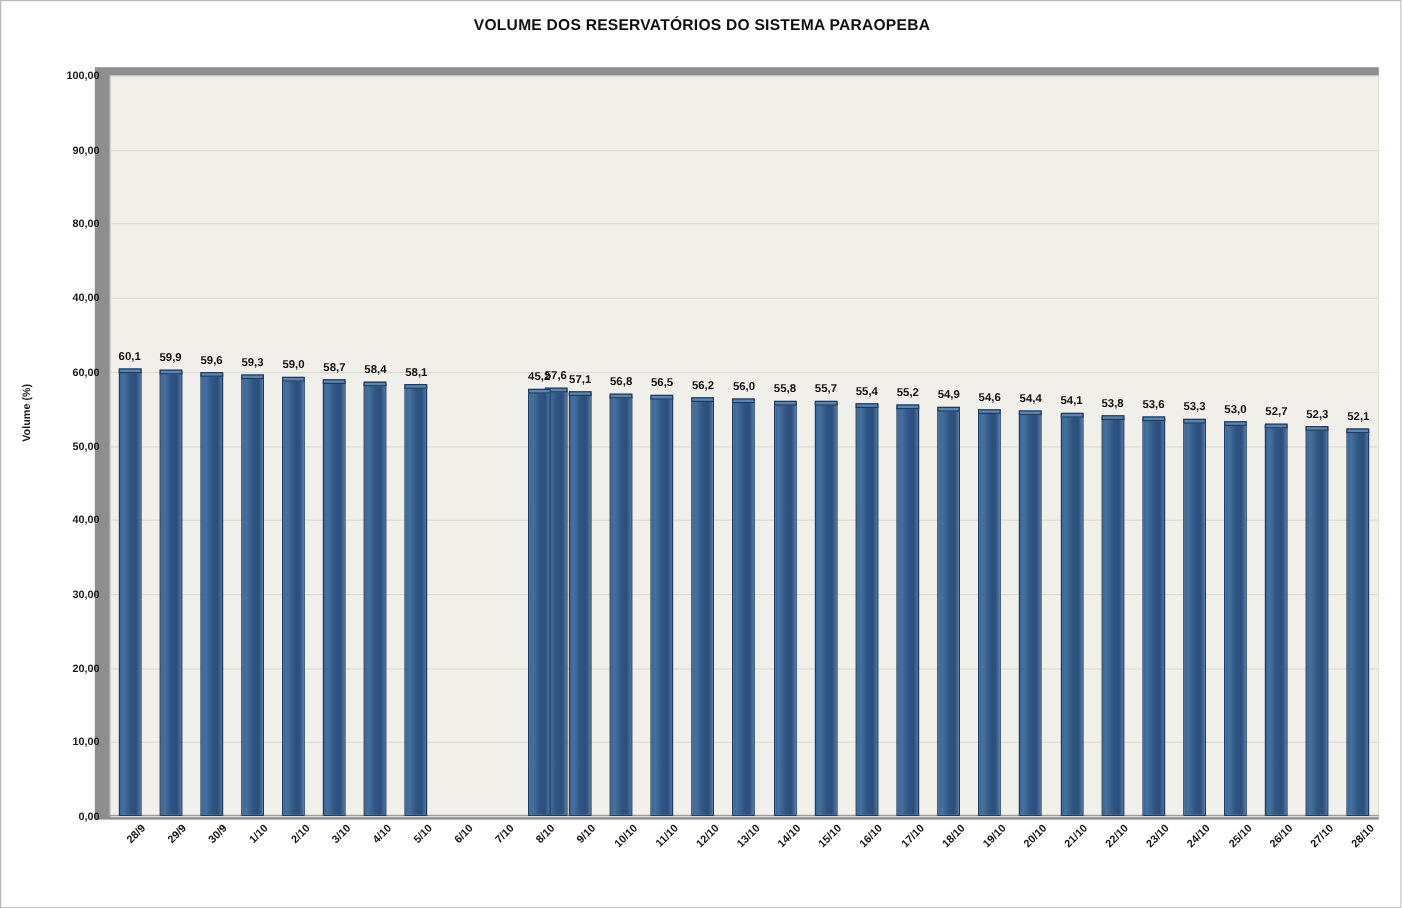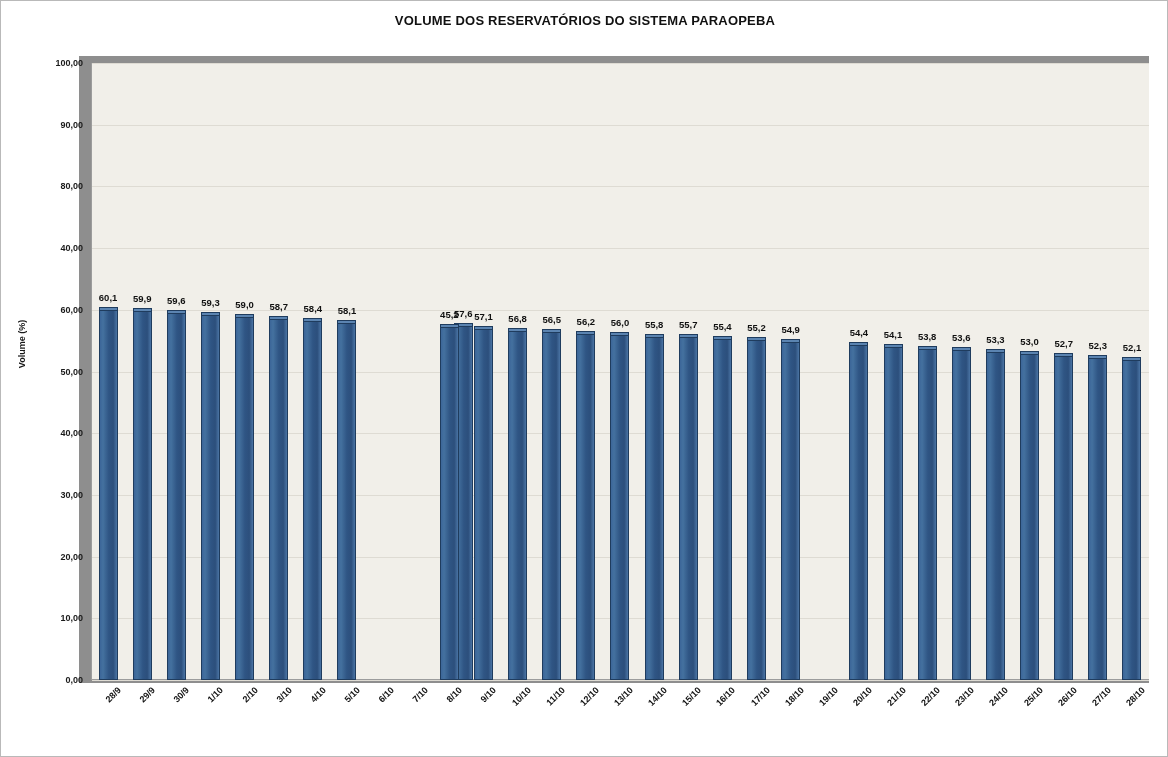--- a/index.html
+++ b/index.html
@@ -286,20 +286,25 @@
       </div>
       <div class="bar-slot" style="left: 648.452px; width: 34.129px;">
         <div class="bar" title="17/10 — 55,2" style="height: 340.584px; left: 7.56452px; width: 19px;"></div>
         <div class="bar-top" style="bottom: 338.584px; left: 7.56452px; width: 19px;"></div>
         <div class="bar-label" style="bottom: 346.584px;">55,2</div>
       </div>
       <div class="bar-slot" style="left: 682.581px; width: 34.129px;">
         <div class="bar" title="18/10 — 54,9" style="height: 338.733px; left: 7.56452px; width: 19px;"></div>
         <div class="bar-top" style="bottom: 336.733px; left: 7.56452px; width: 19px;"></div>
         <div class="bar-label" style="bottom: 344.733px;">54,9</div>
+      </div>
+      <div class="bar-slot" style="left: 716.71px; width: 34.129px;">
+        <div class="bar" title="19/10 — 54,6" style="height: 336.882px; left: 7.56452px; width: 19px;"></div>
+        <div class="bar-top" style="bottom: 334.882px; left: 7.56452px; width: 19px;"></div>
+        <div class="bar-label" style="bottom: 342.882px;">54,6</div>
       </div>
       <div class="bar-slot" style="left: 750.839px; width: 34.129px;">
         <div class="bar" title="20/10 — 54,4" style="height: 335.648px; left: 7.56452px; width: 19px;"></div>
         <div class="bar-top" style="bottom: 333.648px; left: 7.56452px; width: 19px;"></div>
         <div class="bar-label" style="bottom: 341.648px;">54,4</div>
       </div>
       <div class="bar-slot" style="left: 784.968px; width: 34.129px;">
         <div class="bar" title="21/10 — 54,1" style="height: 333.797px; left: 7.56452px; width: 19px;"></div>
         <div class="bar-top" style="bottom: 331.797px; left: 7.56452px; width: 19px;"></div>
         <div class="bar-label" style="bottom: 339.797px;">54,1</div>

